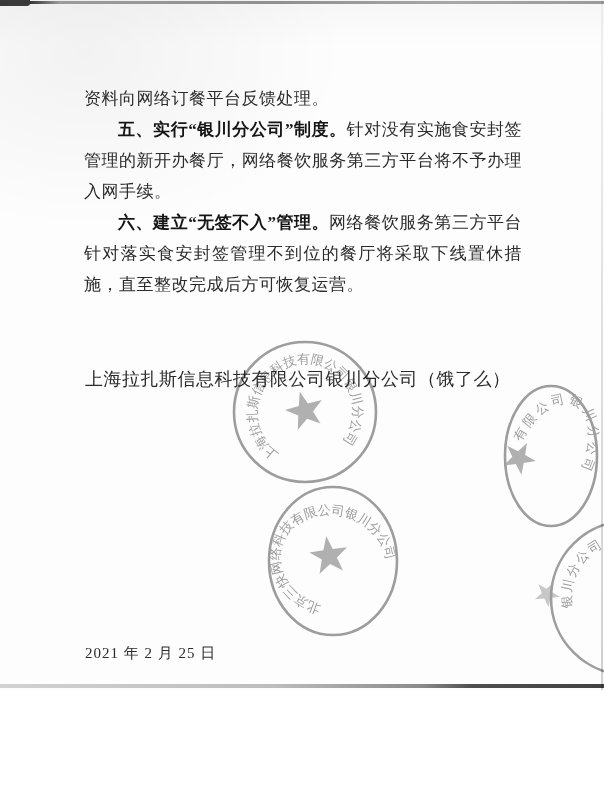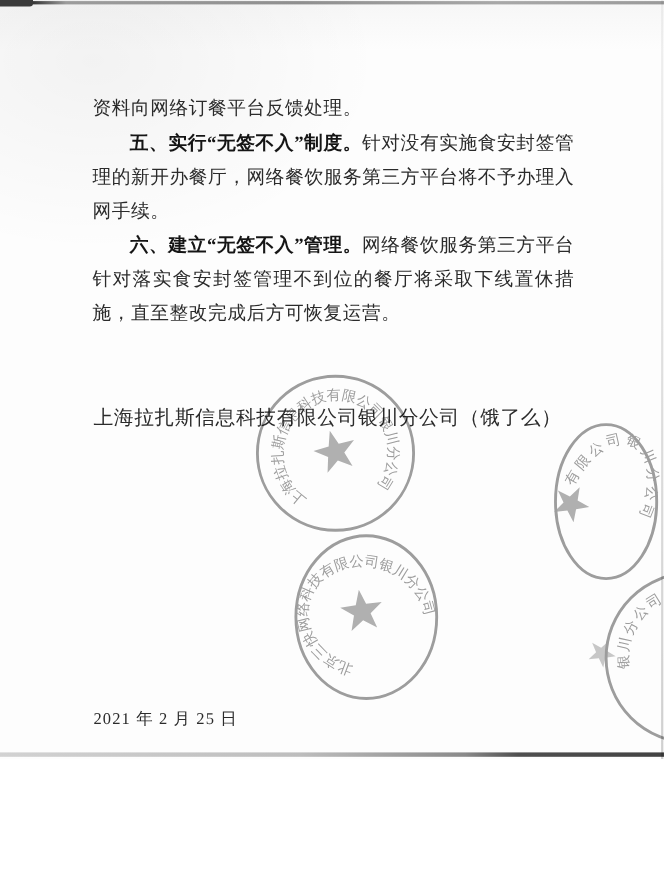--- a/index.html
+++ b/index.html
@@ -44,21 +44,21 @@
   <div class="edge-top"></div>
   <div class="edge-top-left"></div>
   <div class="edge-bottom"></div>
   <div class="edge-right"></div>
 
   <div class="doc-body">
     <p>
       <span>资料向网络订餐平台反馈处理。</span>
     </p>
     <p class="indent">
-      <b>五、实行“无签不入”制度。</b><span>针对没有实施食安封签管理的新开办餐厅，网络餐饮服务第三方平台将不予办理入网手续。</span>
+      <b>五、实行“银川分公司”制度。</b><span>针对没有实施食安封签管理的新开办餐厅，网络餐饮服务第三方平台将不予办理入网手续。</span>
     </p>
     <p class="indent">
       <b>六、建立“无签不入”管理。</b><span>网络餐饮服务第三方平台针对落实食安封签管理不到位的餐厅将采取下线置休措施，直至整改完成后方可恢复运营。</span>
     </p>
   </div>
 
   <div class="sig sig-1">上海拉扎斯信息科技有限公司银川分公司（饿了么）</div>
   <div class="date-line">2021 年 2 月 25 日</div>
 
   <svg class="seal-overlay" id="seal-overlay" viewBox="0 0 604 809">

